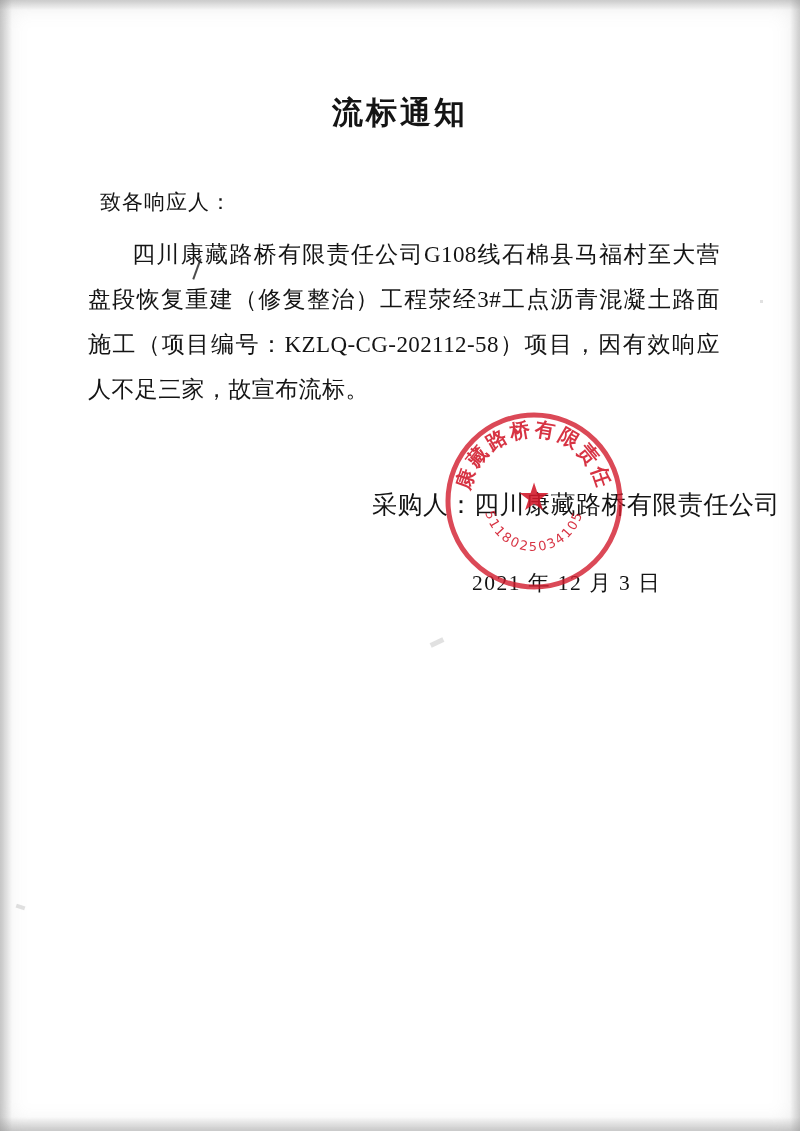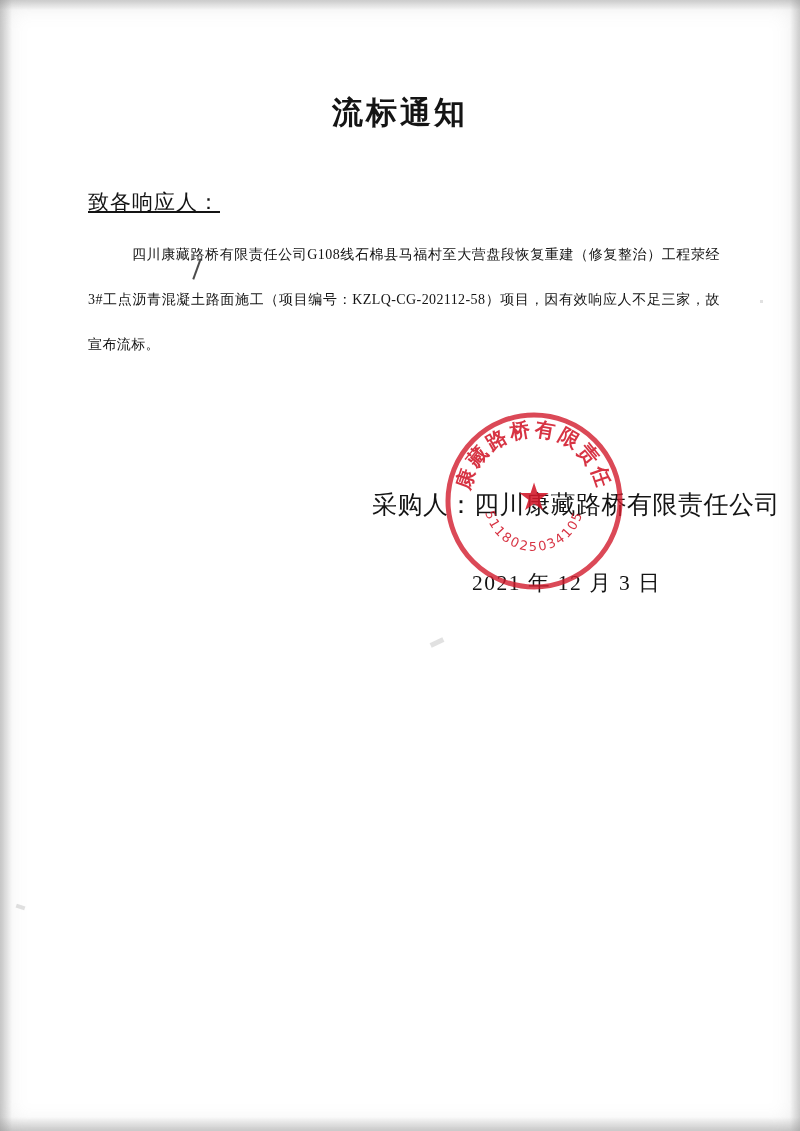--- a/index.html
+++ b/index.html
@@ -63,32 +63,31 @@
     text-align: center;
     font-size: 31px;
     font-weight: bold;
     letter-spacing: 3px;
     font-family: "DejaVu Sans", "Liberation Sans", sans-serif;
   }
 
   .salutation {
     position: absolute;
     top: 188px;
-    left: 88px;
+    left: 100px;
     font-size: 21px;
     letter-spacing: 1px;
-    text-decoration: underline;
   }
 
   .body-text {
     position: absolute;
     top: 232px;
     left: 88px;
     width: 632px;
-    font-size: 14px;
+    font-size: 23px;
     line-height: 45px;
     text-indent: 44px;
     text-align: justify;
     letter-spacing: 0.4px;
   }
 
   .signer {
     position: absolute;
     top: 488px;
     left: 372px;

